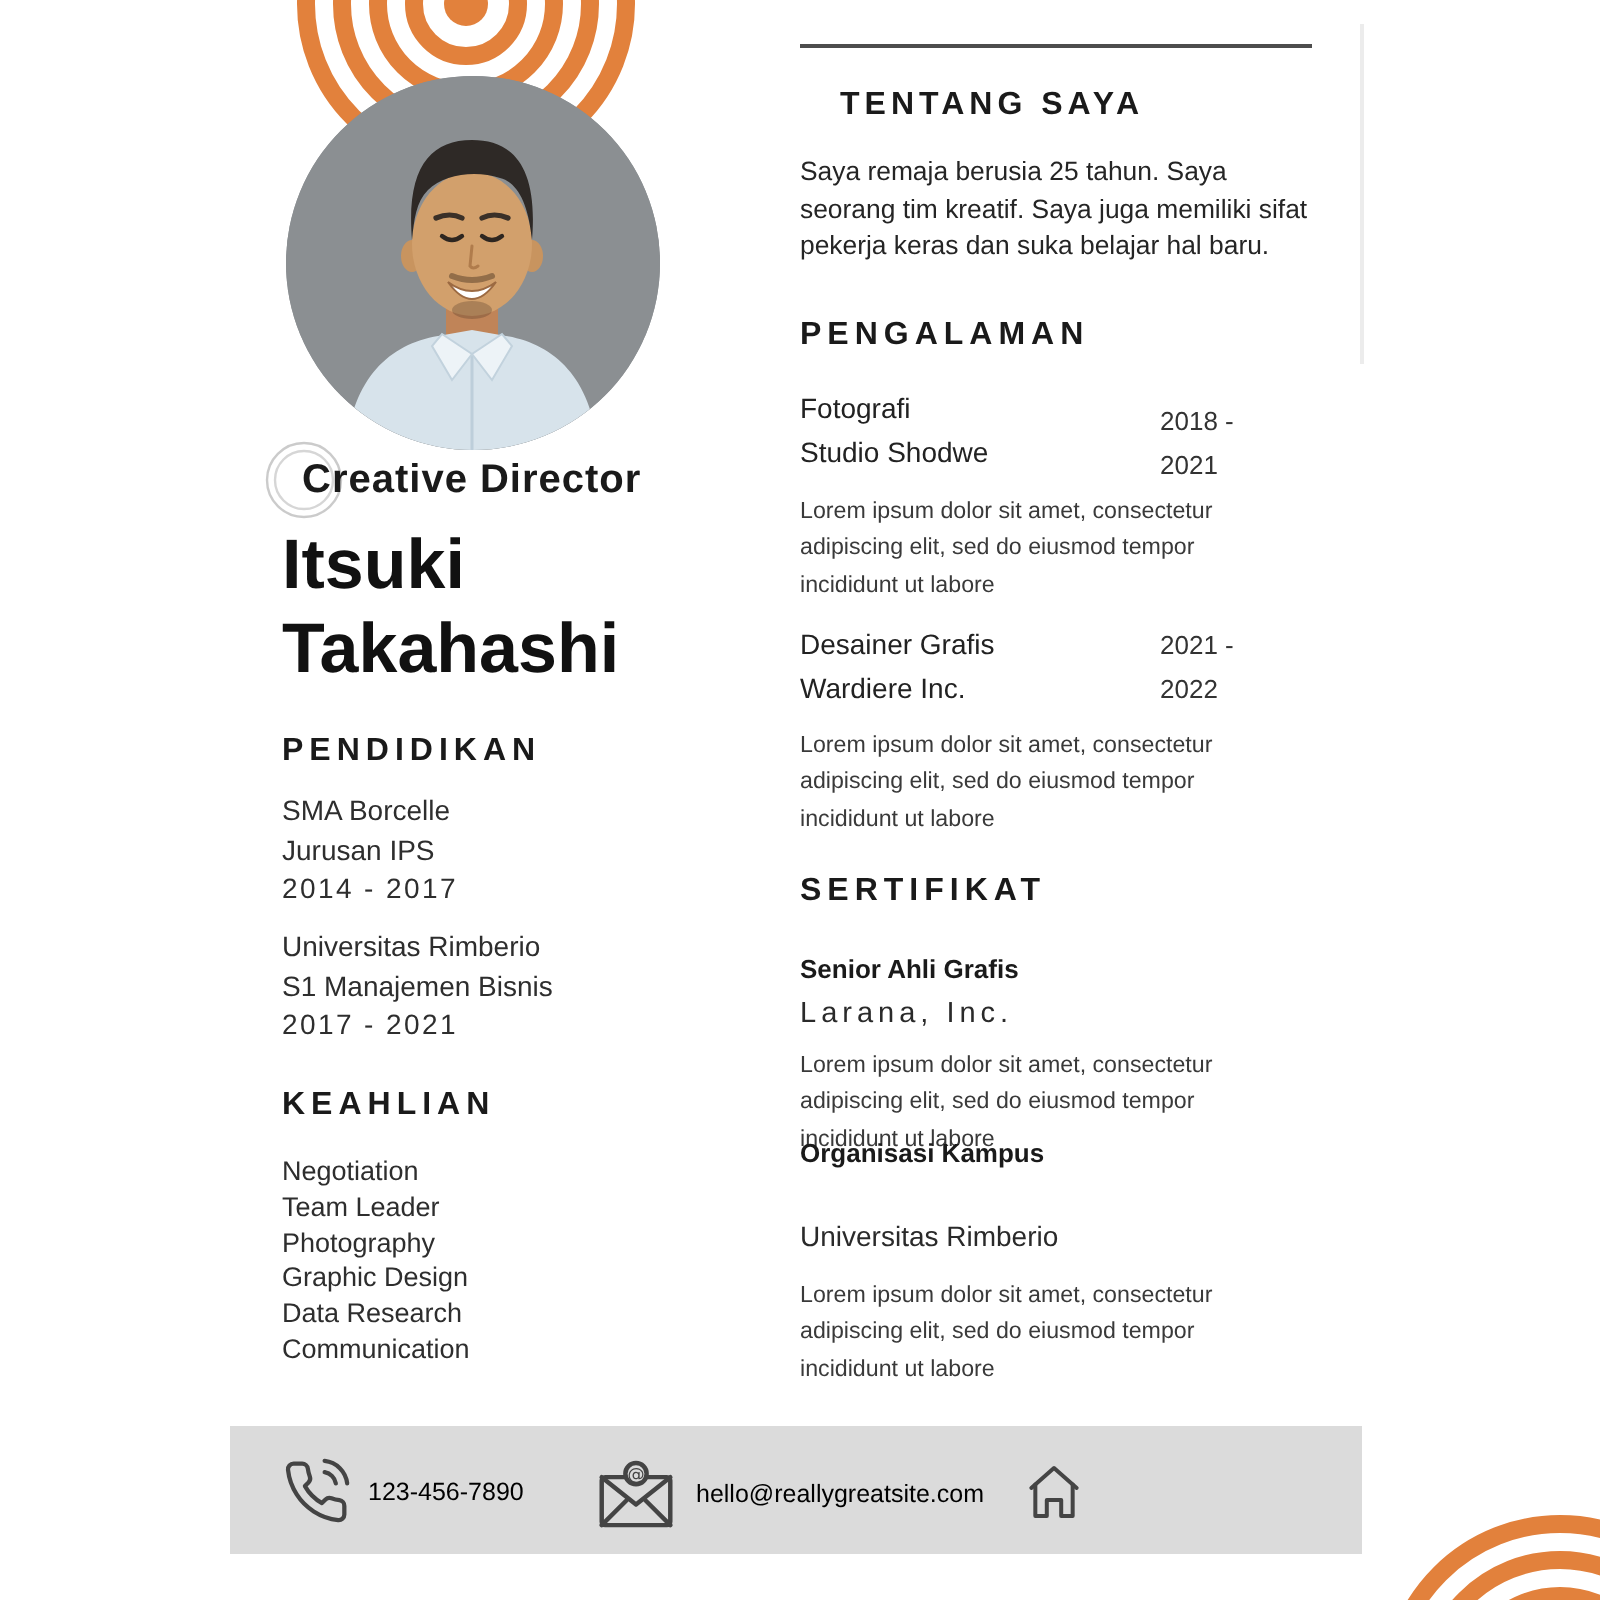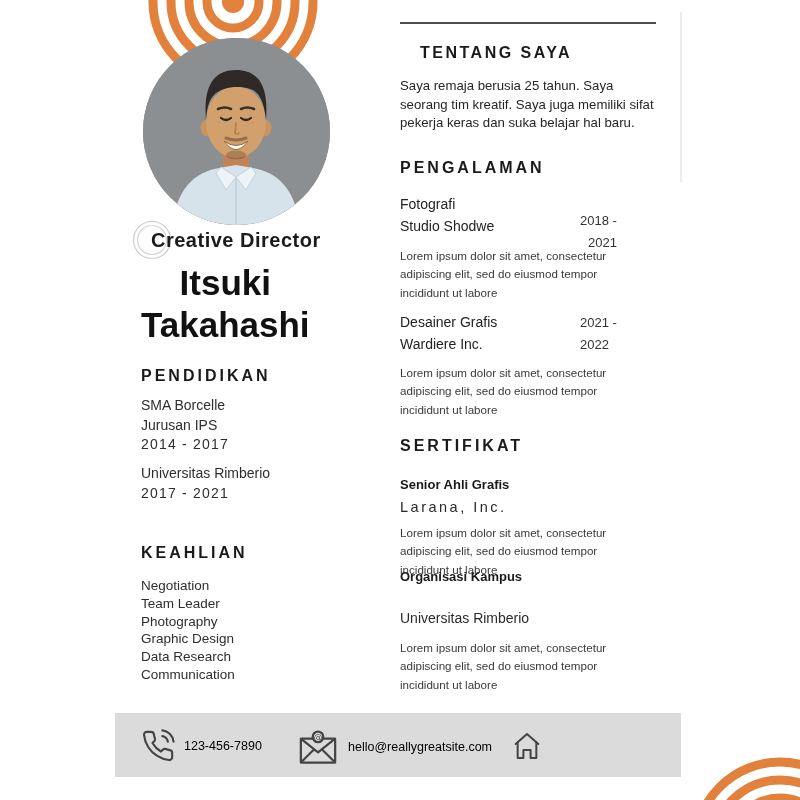--- a/index.html
+++ b/index.html
@@ -9,21 +9,21 @@
   }
   .abs{position:absolute;}
   
   .photo{
     position:absolute;left:143px;top:38px;width:187px;height:187px;border-radius:50%;
     overflow:hidden;background:#8B8F92;
   }
   .page-edge{position:absolute;left:680px;top:12px;width:2px;height:170px;background:#ECECEC;}
   
   .role{position:absolute;left:151px;top:229px;font-size:20px;font-weight:700;color:#1A1A1A;letter-spacing:.5px;}
-  .name{position:absolute;left:141px;top:262px;font-size:35px;line-height:42px;font-weight:800;color:#111;text-align:center;}
+  .name{position:absolute;left:141px;top:262px;font-size:35px;line-height:42px;font-weight:800;color:#111;}
   .sec-heading{position:absolute;font-size:16px;font-weight:700;letter-spacing:3px;color:#1A1A1A;}
   .edu-block{position:absolute;left:141px;font-size:14px;line-height:19.5px;color:#2E2E2E;}
   .edu-years{letter-spacing:1.2px;}
   .skills-list{position:absolute;left:141px;top:577px;font-size:13.5px;line-height:17.8px;color:#2E2E2E;}
   
   .topline{position:absolute;left:400px;top:22px;width:256px;height:2px;background:#4D4D4D;}
   .about-text{position:absolute;left:400px;top:77px;width:264px;font-size:13.2px;line-height:18.7px;color:#252525;}
   .exp-head{position:absolute;left:400px;font-size:14px;line-height:22px;color:#222;}
   .exp-dates{position:absolute;left:580px;font-size:13px;line-height:22px;color:#333;}
   .lorem{position:absolute;left:400px;width:240px;font-size:11.6px;line-height:18.4px;color:#3A3A3A;}
@@ -94,20 +94,21 @@
   </div>
 
   <div class="sec-heading" style="left:141px;top:367px;">PENDIDIKAN</div>
   <div class="edu-block" style="top:396px;">
     <div>SMA Borcelle</div>
     <div>Jurusan IPS</div>
     <div class="edu-years">2014 - 2017</div>
   </div>
   <div class="edu-block" style="top:464px;">
     <div>Universitas Rimberio</div>
+    <div>S1 Manajemen Bisnis</div>
     <div class="edu-years">2017 - 2021</div>
   </div>
 
   <div class="sec-heading" style="left:141px;top:544px;">KEAHLIAN</div>
   <div class="skills-list">
     <div>Negotiation</div>
     <div>Team Leader</div>
     <div>Photography</div>
     <div>Graphic Design</div>
     <div>Data Research</div>
@@ -117,21 +118,21 @@
   <div class="topline"></div>
   <div class="sec-heading" style="left:420px;top:44px;letter-spacing:2.5px;">TENTANG SAYA</div>
   <div class="about-text">Saya remaja berusia 25 tahun. Saya seorang tim kreatif. Saya juga memiliki sifat pekerja keras dan suka belajar hal baru.</div>
 
   <div class="sec-heading" style="left:400px;top:159px;">PENGALAMAN</div>
 
   <div class="exp-head" style="top:193px;">
     <div>Fotografi</div>
     <div>Studio Shodwe</div>
   </div>
-  <div class="exp-dates" style="top:210px;text-align:right;">
+  <div class="exp-dates" style="top:200px;">
     <div>2018 -</div>
     <div>2021</div>
   </div>
   <div class="lorem" style="top:247px;">Lorem ipsum dolor sit amet, consectetur adipiscing elit, sed do eiusmod tempor incididunt ut labore</div>
 
   <div class="exp-head" style="top:311px;">
     <div>Desainer Grafis</div>
     <div>Wardiere Inc.</div>
   </div>
   <div class="exp-dates" style="top:312px;">

